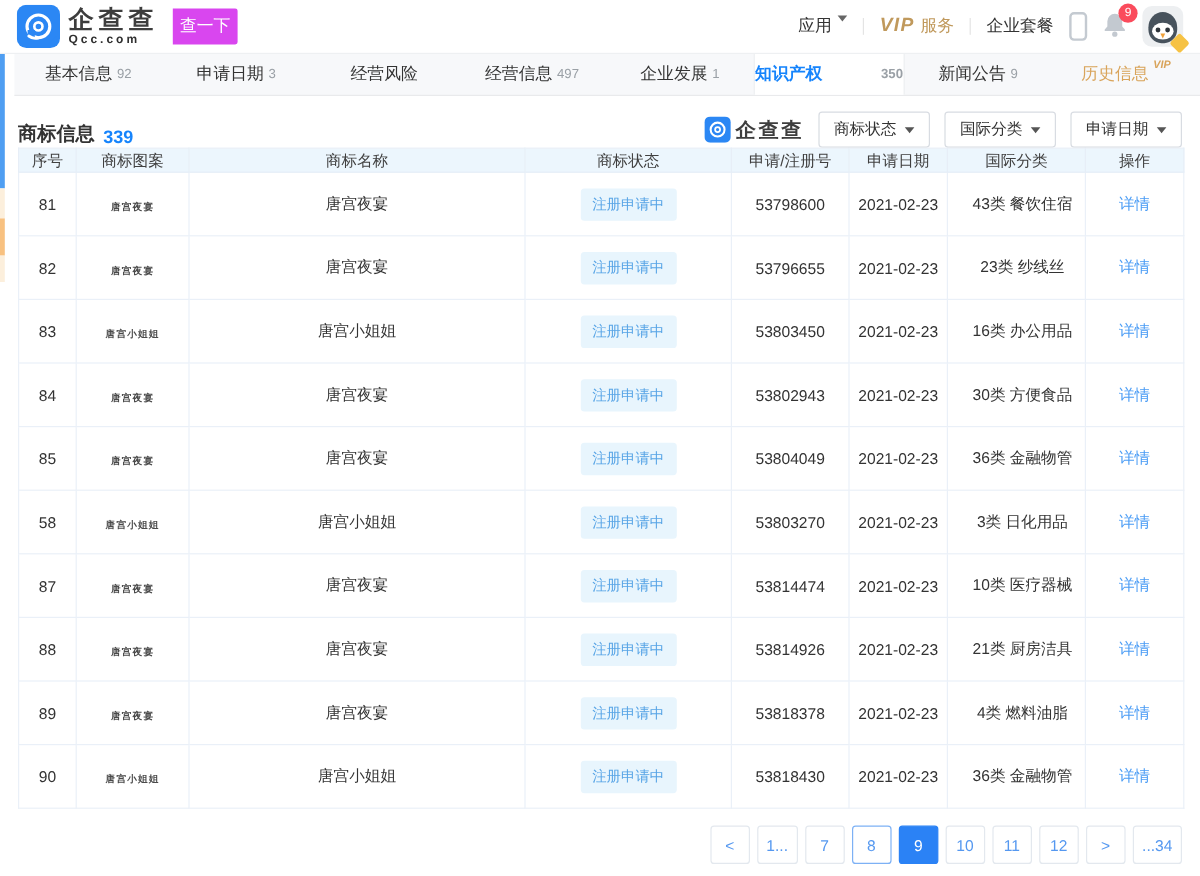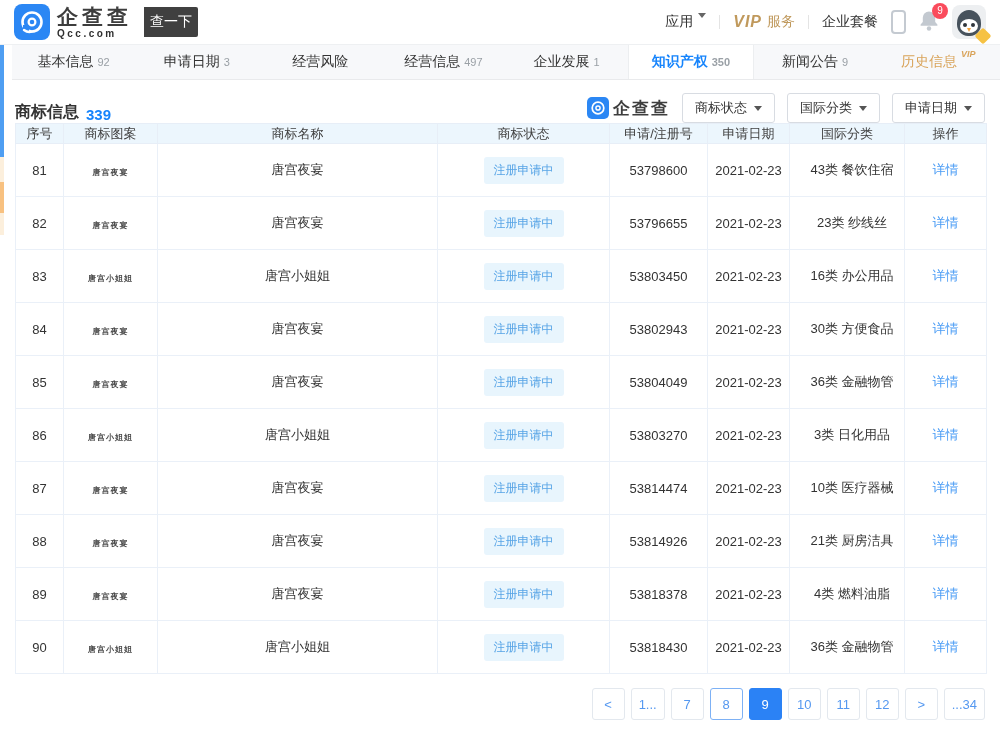--- a/index.html
+++ b/index.html
@@ -14,21 +14,21 @@
   .brand-cn { font-size:21px; letter-spacing:4px; color:#3d3d3d; font-weight:600; }
   .brand-en { font-size:10px; letter-spacing:2.5px; color:#2f2f2f; font-weight:bold; margin-top:2px; }
   .gov-badge { background:#e60012; color:#fff; font-size:10.5px; line-height:1.35; padding:4px 7px;
     border-radius:2px; margin-left:9px; text-align:center; white-space:nowrap; }
   .search-wrap { display:flex; align-items:center; margin-left:12px; }
   .search-box { position:relative; }
   .search-input { width:292px; height:30px; border:1px solid #dcdfe4; border-radius:2px 0 0 2px;
     padding:0 28px 0 10px; font-size:13px; color:#333; outline:none; font-family:inherit; }
   .clear-icon { position:absolute; right:8px; top:7px; width:16px; height:16px; border-radius:50%;
     background:#cfd4da; color:#fff; font-size:11px; line-height:16px; text-align:center; cursor:pointer; }
-  .search-btn { width:54px; height:30px; background:#404040; color:#fff; border:none; font-size:14px;
+  .search-btn { width:54px; height:30px; background:#d946ef; color:#fff; border:none; font-size:14px;
     border-radius:0 2px 2px 0; cursor:pointer; font-family:inherit; }
   .top-menu { margin-left:auto; display:flex; align-items:center; gap:13px; font-size:14px; color:#333; }
   .menu-item { display:flex; align-items:flex-start; gap:5px; cursor:pointer; white-space:nowrap; }
   .caret { width:0; height:0; border-left:4px solid transparent; border-right:4px solid transparent;
     border-top:5px solid #666; display:inline-block; }
   .menu-divider { width:1px; height:14px; background:#e4e4e4; }
   .vip-logo { font-style:italic; font-weight:bold; font-size:16px; color:#c0995c; letter-spacing:1px; }
   .vip-suffix { color:#c0995c; }
   .phone-icon { width:15px; height:24px; border:2px solid #c4cad1; border-radius:4px; cursor:pointer; }
   .bell-wrap { position:relative; cursor:pointer; }
@@ -41,21 +41,21 @@
   .pg-beak { position:absolute; left:7px; top:9px; width:0; height:0; border-left:2px solid transparent;
     border-right:2px solid transparent; border-top:4px solid #f0a13c; }
   .gem { position:absolute; right:-3px; bottom:-3px; width:12px; height:12px; background:#f6c244;
     transform:rotate(45deg); border-radius:2px; }
 
   
   .tabbar { height:35px; background:#f7f8fa; border-bottom:1px solid #e9eaec; display:flex;margin-left:12px; }
   .tab { flex:1; display:flex; align-items:center; justify-content:center; gap:4px; font-size:14px;
     color:#333; cursor:pointer; }
   .tab .count { font-size:11px; color:#9aa0a6; }
-  .tab.active { background:#fff; color:#1684fc; font-weight:bold; border-left:1px solid #eceef0; border-right:1px solid #eceef0; }
+  .tab.active { background:#fff; color:#1684fc; font-weight:bold; border-left:1px solid #eceef0; border-right:1px solid #eceef0;justify-content:space-between; }
   .tab.vip-tab { color:#d9a45b; position:relative; }
   .tab .vip-sup { font-size:9px; font-style:italic; font-weight:bold; color:#d9a45b; align-self:flex-start; margin-top:4px; }
 
   
   .strip { position:absolute; left:0; width:4px; z-index:5; }
   .strip.s-blue { top:45px; height:112px; background:#4f9ef2; }
   .strip.s-c1 { top:157px; height:25px; background:#fcefdc; }
   .strip.s-orange { top:182px; height:31px; background:#f8c180; }
   .strip.s-c2 { top:213px; height:22px; background:#fcefdc; }
 
@@ -285,21 +285,21 @@
           <td class="num-cell"><span>85</span></td>
           <td><span class="tm-img-text">唐宫夜宴</span></td>
           <td><span>唐宫夜宴</span></td>
           <td><span class="status-badge">注册申请中</span></td>
           <td><span>53804049</span></td>
           <td><span>2021-02-23</span></td>
           <td class="cls-cell"><span>36类 金融物管</span></td>
           <td><a class="detail-link">详情</a></td>
         </tr>
         <tr>
-          <td class="num-cell"><span>86</span></td>
+          <td class="num-cell"><span>58</span></td>
           <td><span class="tm-img-text">唐宫小姐姐</span></td>
           <td><span>唐宫小姐姐</span></td>
           <td><span class="status-badge">注册申请中</span></td>
           <td><span>53803270</span></td>
           <td><span>2021-02-23</span></td>
           <td class="cls-cell"><span>3类 日化用品</span></td>
           <td><a class="detail-link">详情</a></td>
         </tr>
         <tr>
           <td class="num-cell"><span>87</span></td>

